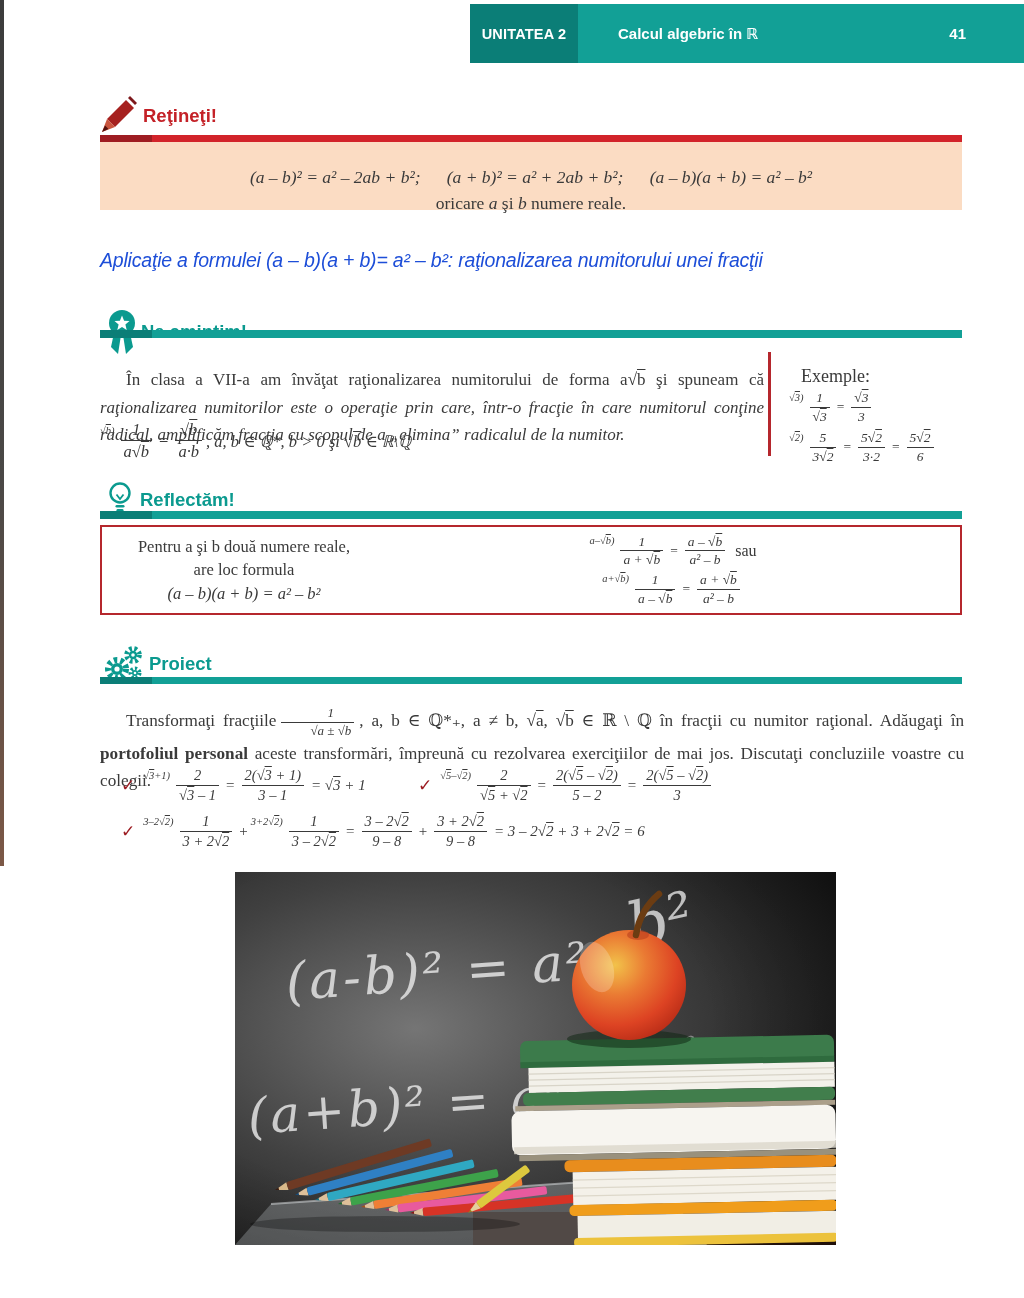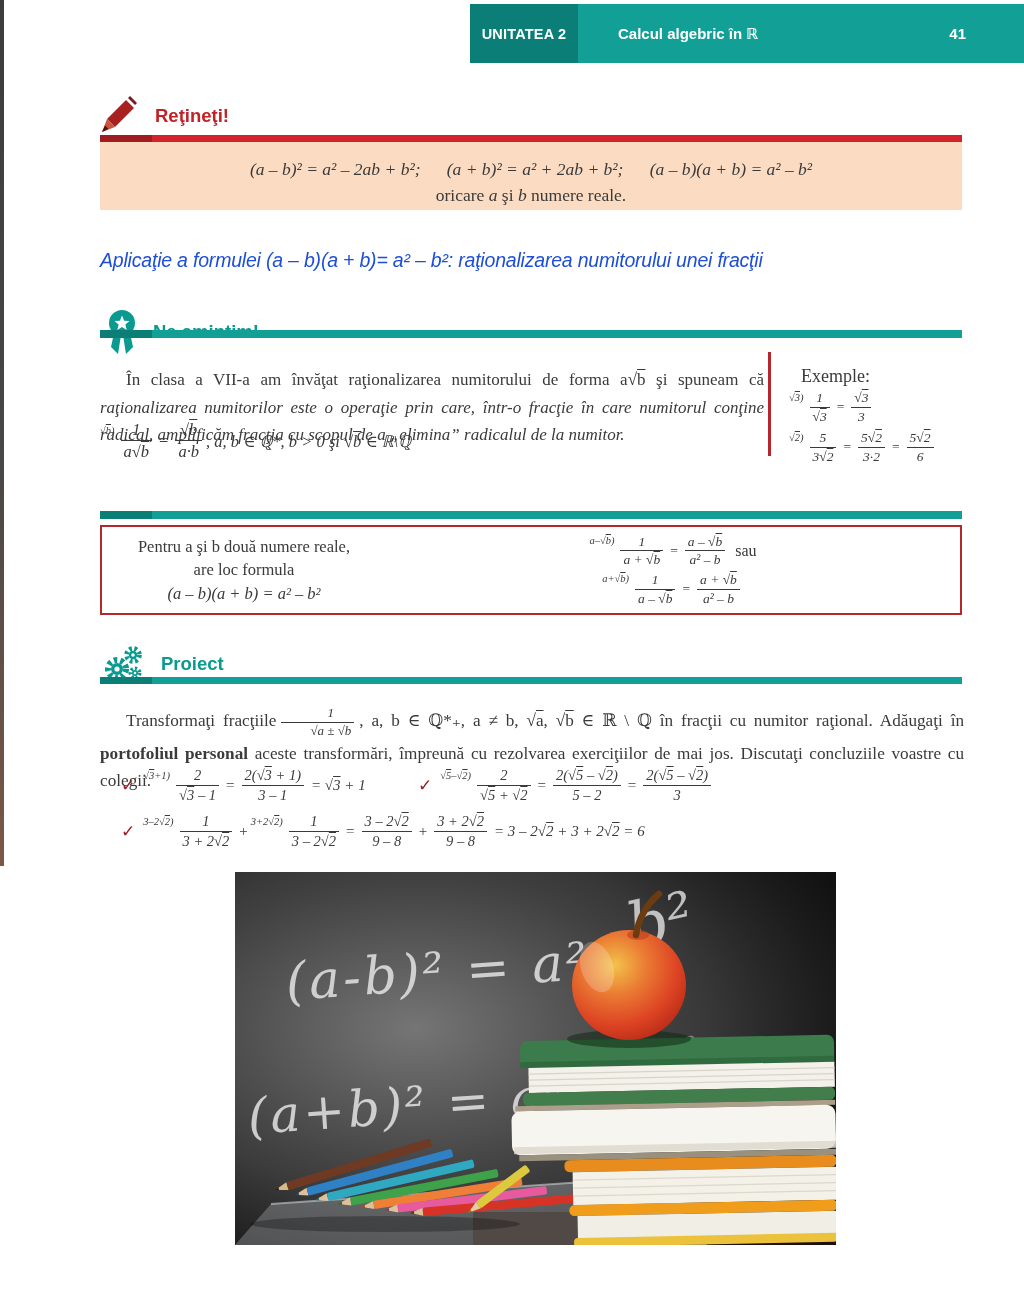--- a/index.html
+++ b/index.html
@@ -8,33 +8,33 @@
   .edge-line{position:absolute;left:0;top:0;width:4px;height:866px;
              background:linear-gradient(#3c3c3c,#4a4846 55%,#7c5846);}
   
   .hdr{position:absolute;left:470px;top:4px;width:554px;height:59px;background:#12a096;
        display:flex;align-items:center;font-family:"Liberation Sans","DejaVu Sans",sans-serif;}
   .hdr .unit{width:108px;height:100%;background:#0b7e77;color:#fff;font-weight:bold;font-size:14.5px;
              display:flex;align-items:center;justify-content:center;letter-spacing:.2px;}
   .hdr .chap{color:#fff;font-weight:bold;font-size:15px;margin-left:40px;flex:1;}
   .hdr .pno{color:#fff;font-weight:bold;font-size:15px;margin-right:58px;}
   
-  .shead{position:absolute;display:flex;align-items:center;gap:16px;
+  .shead{position:absolute;display:flex;align-items:center;gap:4px;
          font-family:"Liberation Sans","DejaVu Sans",sans-serif;font-weight:bold;font-size:18.5px;}
   .shead.red{color:#c42127;}
   .shead.teal{color:#0b9a8f;}
   .bar{position:absolute;left:100px;width:862px;}
   .bar .seg{height:100%;width:52px;}
   .redbar{background:#d2232a;height:7px;}
   .redbar .seg{background:#9e1d22;}
   .tealbar{background:#12a096;height:8px;}
   .tealbar .seg{background:#0b7e77;}
   
   .peach{position:absolute;left:100px;top:142px;width:862px;height:68px;background:#fbdcc3;
-         text-align:center;font-size:17.5px;padding-top:14px;box-sizing:border-box;line-height:26px;}
+         text-align:center;font-size:17.5px;padding-top:22px;box-sizing:border-box;line-height:26px;}
   .peach .fline{font-style:italic;}
   .it{font-style:italic;}
   .b{font-weight:bold;}
   
   .title{position:absolute;left:100px;top:249px;width:870px;font-style:italic;font-size:19.5px;
          letter-spacing:-.2px;color:#1d4ed8;font-family:"Liberation Sans","DejaVu Sans",sans-serif;}
   
   .para{position:absolute;left:100px;top:349px;width:664px;font-size:17px;line-height:27.5px;
         text-indent:26px;text-align:justify;}
   
@@ -165,20 +165,30 @@
           <span class="den">3·2</span>
         </span>
       <span class="eq">=</span>
       <span class="frac">
           <span class="num">5√<span class="ol">2</span></span>
           <span class="den">6</span>
         </span>
     </div>
   </div>
 
+  <div class="shead teal" style="left:105px;top:480px;">
+    <svg width="31" height="40" viewBox="0 0 31 40">
+      <circle cx="15" cy="13" r="9.5" fill="none" stroke="#0b9a8f" stroke-width="2.4"></circle>
+      <path d="M11.5 14.5 l3.5 4.5 l3.5 -4.5" fill="none" stroke="#0b9a8f" stroke-width="1.8"></path>
+      <rect x="10.5" y="25" width="9" height="2.6" rx="1.3" fill="#0b9a8f"></rect>
+      <rect x="11.5" y="29" width="7" height="2.6" rx="1.3" fill="#0b9a8f"></rect>
+      <rect x="12.8" y="33" width="4.4" height="2.6" rx="1.3" fill="#0b9a8f"></rect>
+    </svg>
+    <span>Reflectăm!</span>
+  </div>
   <div class="bar tealbar" style="top:511px;">
       <div class="seg"></div>
     </div>
 
   <div class="rbox">
     <div class="rcell rc1">
       <div>Pentru a şi b două numere reale,</div>
       <div>are loc formula</div>
       <div class="it">(a – b)(a + b) = a² – b²</div>
     </div>

